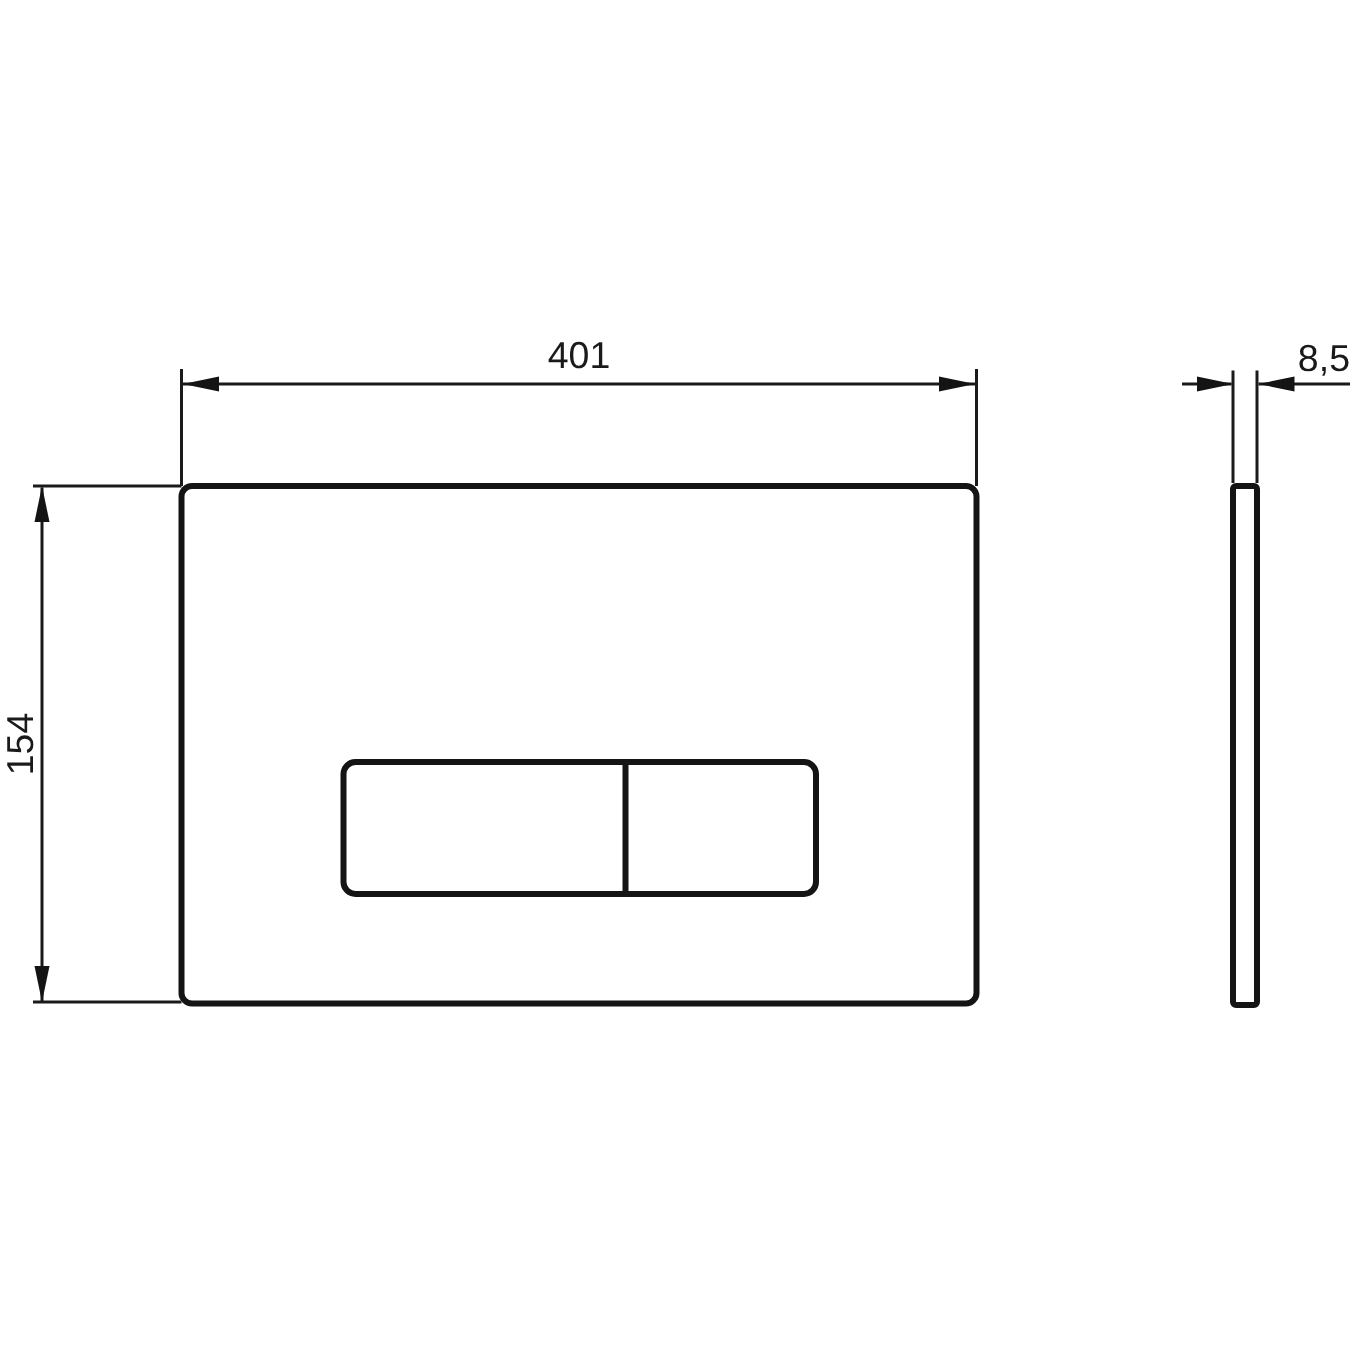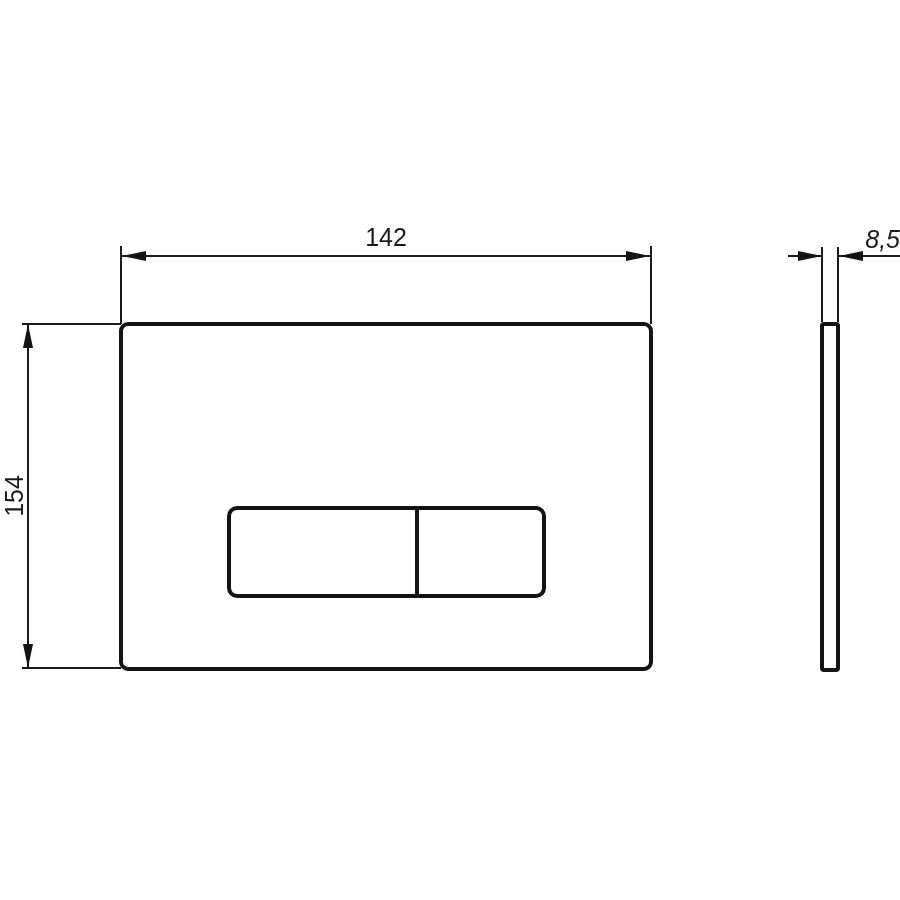--- a/index.html
+++ b/index.html
@@ -65,21 +65,21 @@
     line-height: 26px;
     color: #1a1a1a;
     white-space: nowrap;
   }
   .dim-label-width  { left: 121px; top: 224px; width: 530px; text-align: center; }
   .dim-label-height {
     left: -36px; top: 483px; width: 100px; height: 26px;
     text-align: center;
     transform: rotate(-90deg);
   }
-  .dim-label-depth  { left: 838px; top: 226px; width: 62px; text-align: right; font-style: italic; }
+  .dim-label-depth  { left: 838px; top: 226px; width: 62px; text-align: right; }
 </style>
 </head>
 <body>
 
 <div id="canvas">
 
   <div class="abs plate-front"></div>
 
   <div class="abs button-group">
     <div class="abs button-cell" style="left:0; width:184px;"></div>
@@ -87,21 +87,21 @@
     <div class="abs button-cell" style="left:188px; width:123px;"></div>
   </div>
 
   <div class="abs plate-side"></div>
 
   <div class="abs vline" style="left:120px; top:246px; height:78px;"></div>
   <div class="abs vline" style="left:650px; top:246px; height:78px;"></div>
   <div class="abs hline" style="left:122px; top:255px; width:528px;"></div>
   <div class="abs arr arr-left" style="left:122px; top:251px;"></div>
   <div class="abs arr arr-right" style="left:626px; top:251px;"></div>
-  <div class="abs dim-label dim-label-width">142</div>
+  <div class="abs dim-label dim-label-width">401</div>
 
   <div class="abs hline" style="left:22px; top:323px; width:99px;"></div>
   <div class="abs hline" style="left:22px; top:667px; width:99px;"></div>
   <div class="abs vline" style="left:27px; top:325px; height:343px;"></div>
   <div class="abs arr arr-up" style="left:23px; top:324px;"></div>
   <div class="abs arr arr-down" style="left:23px; top:644px;"></div>
   <div class="abs dim-label dim-label-height">154</div>
 
   <div class="abs vline" style="left:821px; top:247px; height:75px;"></div>
   <div class="abs vline" style="left:837px; top:247px; height:75px;"></div>

